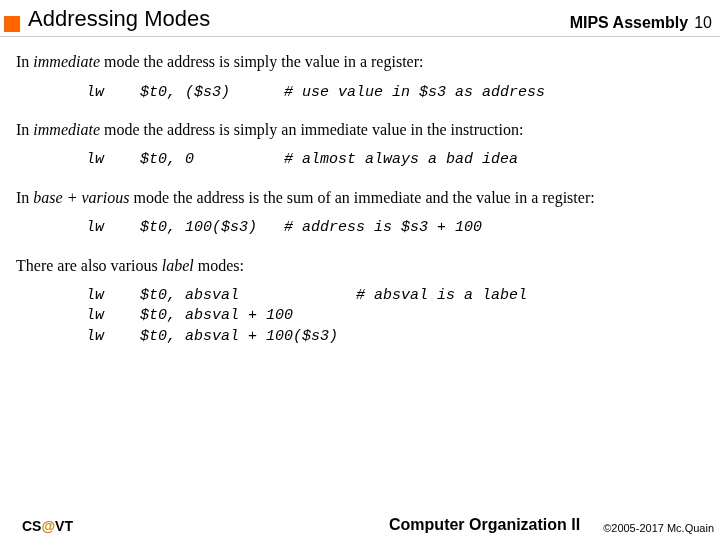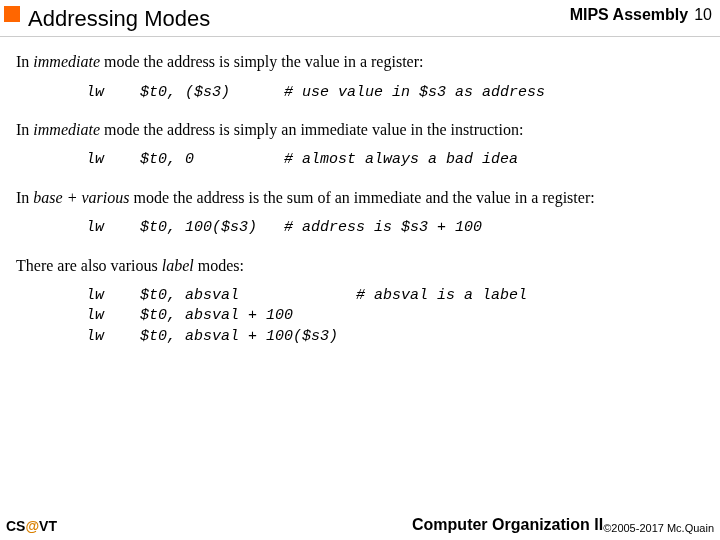--- a/index.html
+++ b/index.html
@@ -6,21 +6,21 @@
   body {
     width: 720px;
     height: 540px;
     font-family: "Times New Roman", Times, serif;
     background: #fff;
     position: relative;
     overflow: hidden;
   }
   .header {
     display: flex;
-    align-items: flex-start;
+    align-items: flex-end;
     padding: 6px 8px 4px 4px;
     border-bottom: 1px solid #ccc;
   }
   .orange-square {
     width: 16px;
     height: 16px;
     background: #ff6600;
     margin-right: 8px;
     flex-shrink: 0;
   }
@@ -54,22 +54,23 @@
     margin: 8px 0 16px 70px;
     font-style: italic;
   }
   .footer {
     position: absolute;
     bottom: 6px;
     left: 0;
     right: 0;
     display: flex;
     align-items: flex-end;
-    padding: 0 6px 0 6px;
+    padding: 0 6px 0 22px;
     font-family: Arial, Helvetica, sans-serif;
+    gap: 23px;
   }
   .csvt {
     font-size: 14px;
     font-weight: bold;
     color: #000;
   }
   .csvt .at { color: #d98000; }
   .coursename {
     flex: 1;
     text-align: right;

